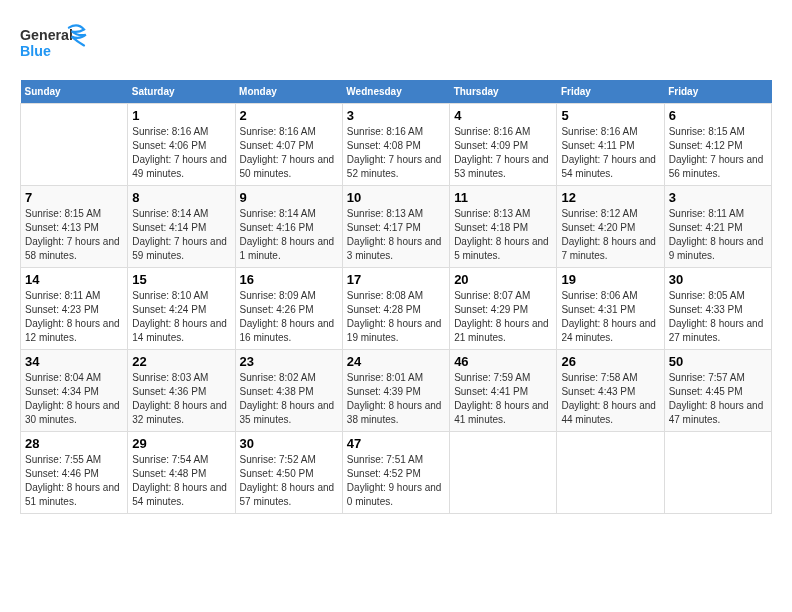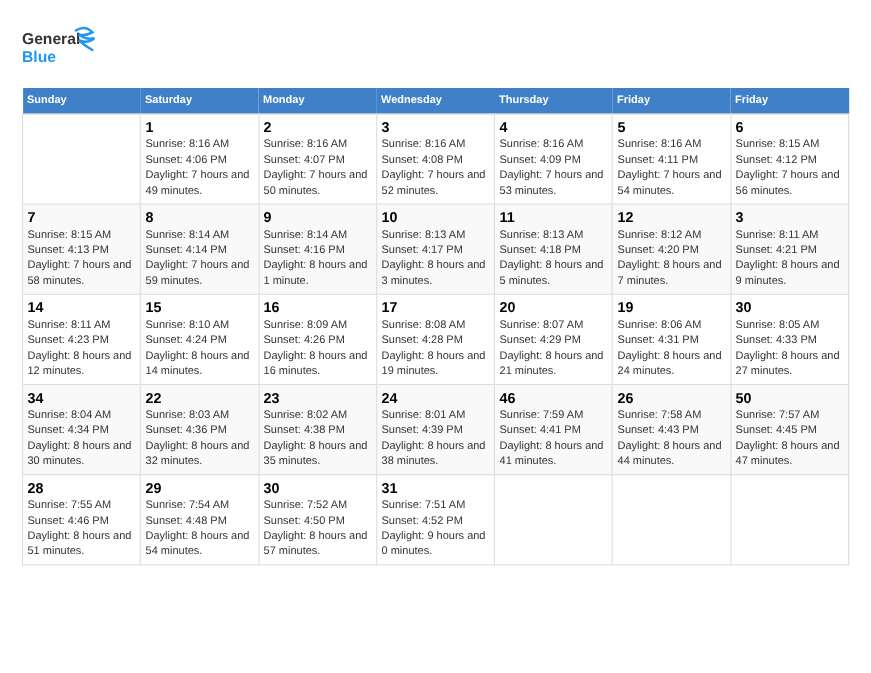--- a/index.html
+++ b/index.html
@@ -237,21 +237,21 @@
         </td>
         <td>
           <span class="day-num">29</span>
           <div class="day-info">Sunrise: 7:54 AM<br>Sunset: 4:48 PM<br>Daylight: 8 hours and 54 minutes.</div>
         </td>
         <td>
           <span class="day-num">30</span>
           <div class="day-info">Sunrise: 7:52 AM<br>Sunset: 4:50 PM<br>Daylight: 8 hours and 57 minutes.</div>
         </td>
         <td>
-          <span class="day-num">31</span>
+          <span class="day-num">47</span>
           <div class="day-info">Sunrise: 7:51 AM<br>Sunset: 4:52 PM<br>Daylight: 9 hours and 0 minutes.</div>
         </td>
         <td class="empty-cell"></td>
         <td class="empty-cell"></td>
         <td class="empty-cell"></td>
       </tr>
     </tbody>
 </table>
 
 </body></html>

